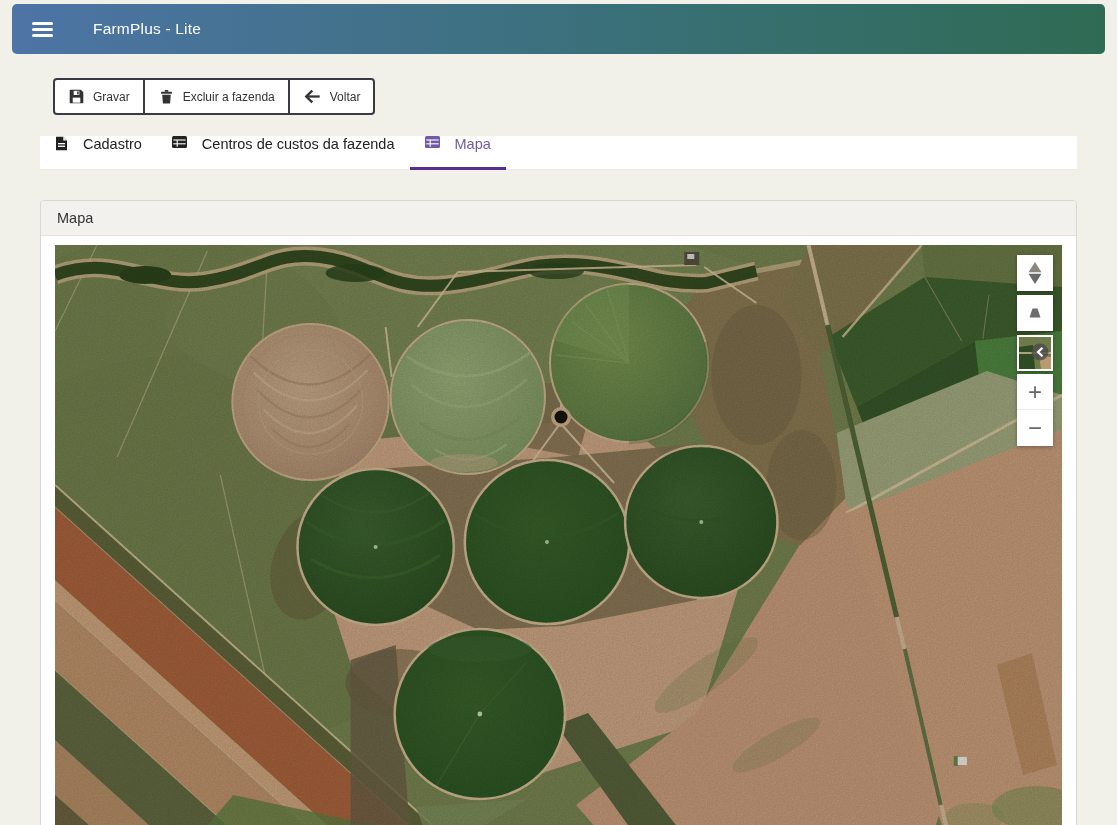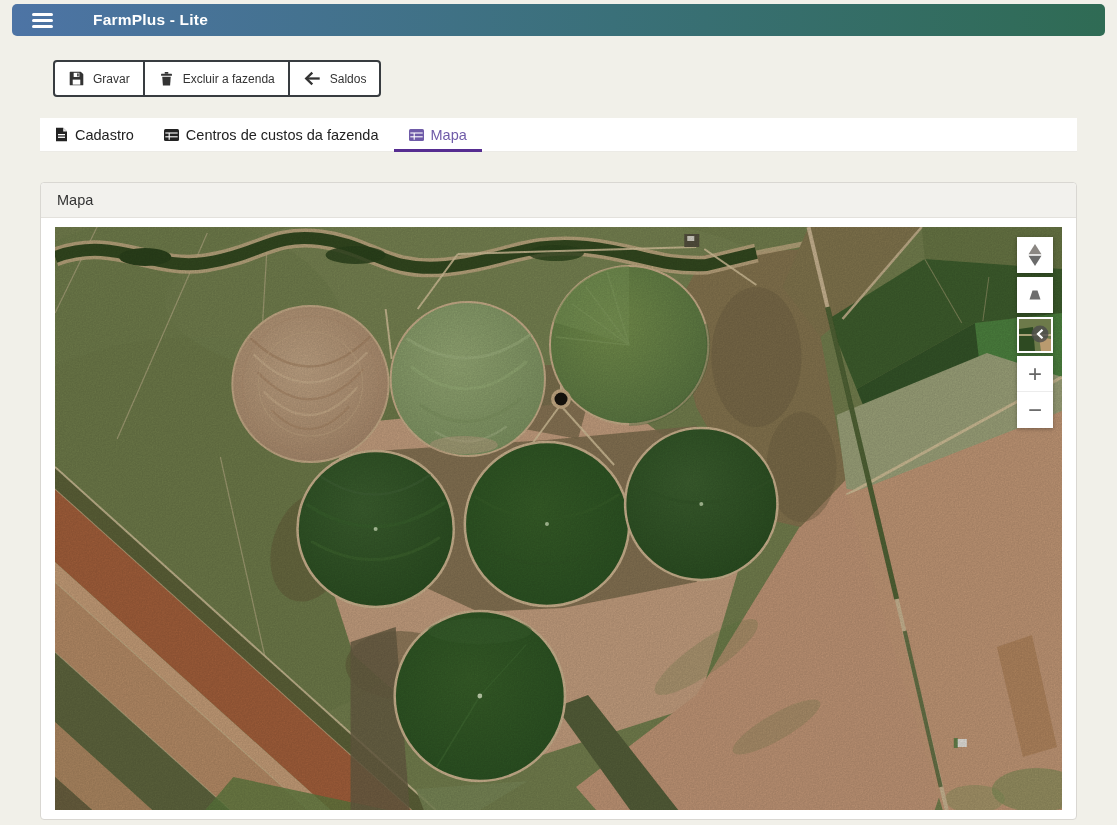--- a/index.html
+++ b/index.html
@@ -4,23 +4,23 @@
 <style>
   html,body{margin:0;padding:0;}
   body{
     width:1117px;height:825px;overflow:hidden;
     background:#f1f0e9;
     font-family:"Liberation Sans",sans-serif;
     -webkit-font-smoothing:antialiased;
   }
   
   .appbar{
-    margin:4px 12px 0;height:32px;border-radius:5px;
+    margin:4px 12px 0;height:50px;border-radius:5px;
     background:linear-gradient(90deg,#4d74a5 0%,#3a7079 55%,#2f6b54 100%);
-    display:flex;align-items:center;color:#fff;font-weight:bold;
+    display:flex;align-items:center;color:#fff;
   }
   .menu-btn{background:none;border:none;margin-left:16px;padding:4px;cursor:pointer;display:block;}
   .menu-btn .bar{width:21px;height:3px;background:#fff;border-radius:2px;margin:3px 0;}
   .app-title{margin-left:36px;font-size:15.5px;letter-spacing:.2px;}
   
   .container{margin:0 40px;}
   
   .toolbar{margin:24px 0 0 13px;display:inline-flex;}
   .tbtn{
     display:inline-flex;align-items:center;gap:8px;
@@ -30,21 +30,21 @@
   }
   .tbtn:first-child{margin-left:0;border-radius:4px 0 0 4px;}
   .tbtn:last-child{border-radius:0 4px 4px 0;}
   .tbtn svg{display:block;}
   
   .tabs{
     margin-top:21px;background:#fff;display:flex;height:33px;
     border-bottom:1px solid #ecebe6;
   }
   .tab{
-    display:flex;align-items:center;gap:7px;padding:0 15px;
+    display:flex;align-items:flex-start;gap:15px;padding:0 15px;
     font-size:14.5px;color:#222;position:relative;cursor:pointer;white-space:nowrap;
   }
   .tab .ticon{display:flex;color:#222;}
   .tab.active{color:#6f5ba8;}
   .tab.active .ticon{color:#6f5ba8;}
   .tab.active::after{
     content:"";position:absolute;left:0;right:0;bottom:-1px;height:3px;background:#562d91;
   }
   
   .panel{margin-top:30px;background:#fff;border:1px solid #d9d7d2;border-radius:4px;}
@@ -102,21 +102,21 @@
         <rect x="3.2" y="4" width="11.6" height="2.1" rx=".6" fill="#333"></rect>
         <path d="M4.5,7.2 h9 l-.7,9.3 h-7.6 z" fill="#333"></path>
       </svg>
       <span>Excluir a fazenda</span>
     </button>
     <button class="tbtn">
       <svg width="19" height="17" viewBox="0 0 19 17">
         <path d="M3.2,8.5 h13.5" stroke="#333" stroke-width="2.3" fill="none"></path>
         <path d="M9.3,2.6 L3.2,8.5 l6.1,5.9" stroke="#333" stroke-width="2.3" fill="none" stroke-linejoin="miter"></path>
       </svg>
-      <span>Saldos</span>
+      <span>Voltar</span>
     </button>
   </div>
 
   <nav class="tabs">
     <div class="tab">
       <span class="ticon">
         <svg width="13" height="15" viewBox="0 0 13 15">
             <path d="M1,.8 h7.2 L12,4.6 v9.6 H1 z" fill="currentColor"></path>
             <path d="M8.2,.8 v3.8 H12" fill="#fff" opacity=".9"></path>
             <rect x="3" y="7" width="7" height="1.3" fill="#fff"></rect>

